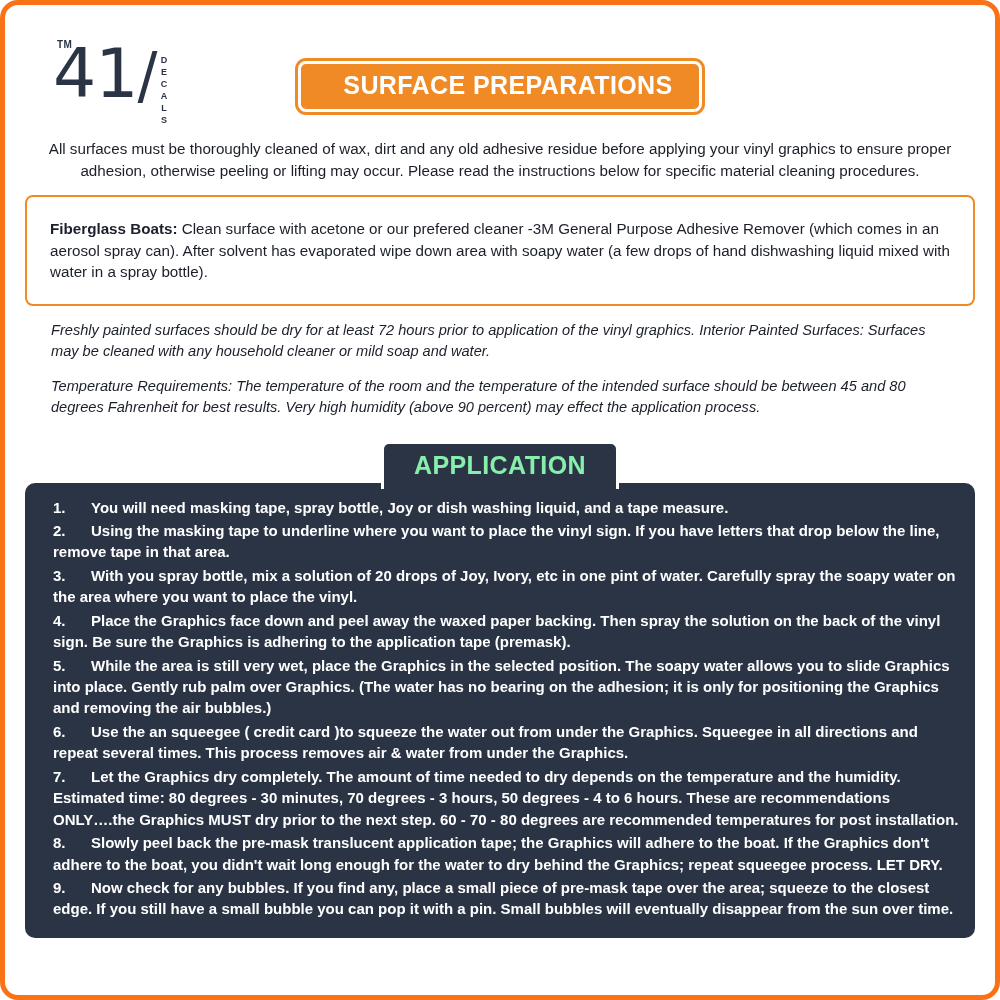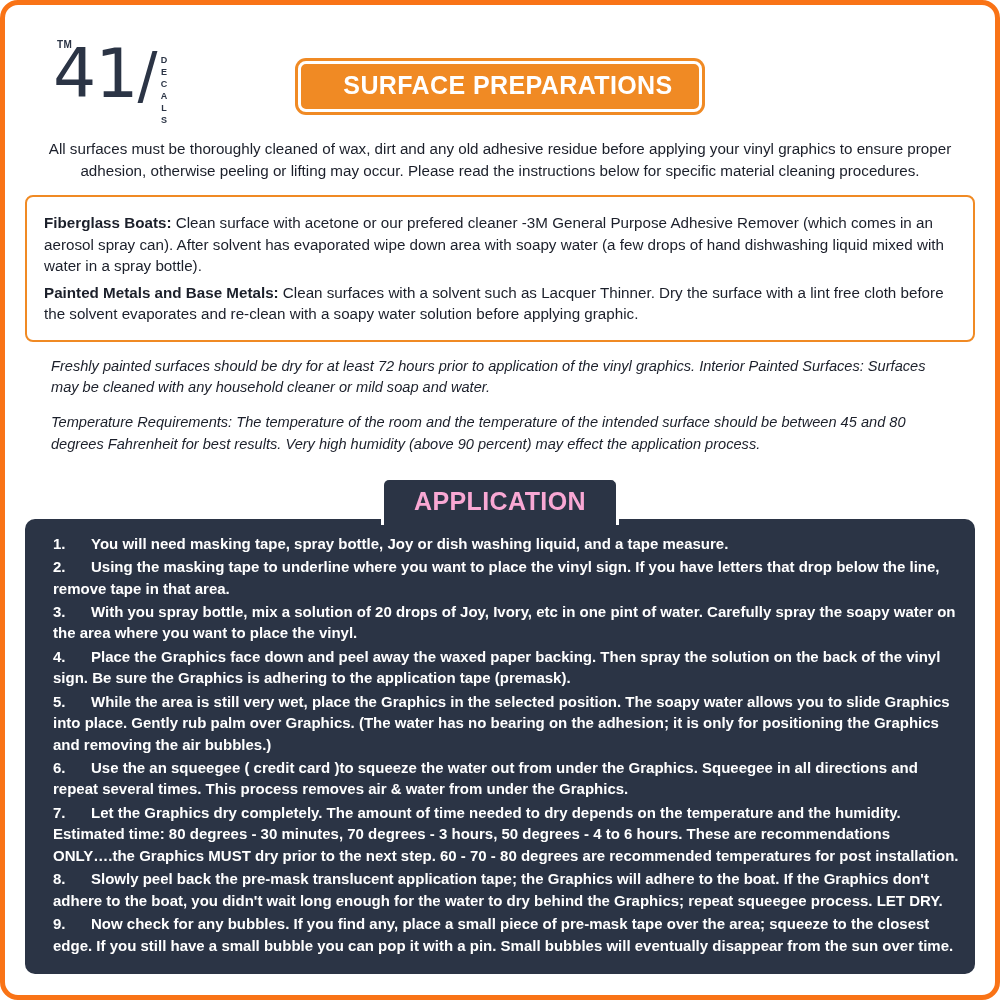--- a/index.html
+++ b/index.html
@@ -92,21 +92,21 @@
     box-shadow: 0 0 0 3px #f08a24;
   }
   .banner-dark-row {
     display: flex;
     justify-content: center;
     margin-top: 22px;
   }
   .banner-dark {
     display: inline-block;
     background: #2b3445;
-    color: #f9a8d4;
+    color: #86efac;
     font-size: 25px;
     font-weight: bold;
     letter-spacing: 0.4px;
     padding: 7px 30px 9px 30px;
     border-radius: 8px 8px 0 0;
     border: 3px solid #ffffff;
     border-bottom: none;
     position: relative;
     z-index: 3;
     margin-bottom: -6px;
@@ -123,21 +123,21 @@
   
   .materials-box {
     margin: 14px 4px 0 4px;
     border: 2px solid #f08a24;
     border-radius: 8px;
     padding: 10px 12px 10px 12px;
     font-size: 15.2px;
     line-height: 1.42;
   }
   .materials-box p {
-    margin: 5px;
+    margin: 11px;
   }
   .materials-box b {
     font-weight: bold;
   }
 
   
   .note {
     margin: 14px 30px 0 30px;
     font-size: 14.6px;
     line-height: 1.45;
@@ -182,23 +182,20 @@
 
   <div class="banner-row">
     <div class="banner-orange">SURFACE PREPARATIONS</div>
   </div>
 
   <div class="intro">All surfaces must be thoroughly cleaned of wax, dirt and any old adhesive residue before applying your vinyl graphics to ensure proper adhesion, otherwise peeling or lifting may occur. Please read the instructions below for specific material cleaning procedures.</div>
 
   <div class="materials-box">
     <p>
       <b>Fiberglass Boats:</b><span> Clean surface with acetone or our prefered cleaner -3M General Purpose Adhesive Remover (which comes in an aerosol spray can). After solvent has evaporated wipe down area with soapy water (a few drops of hand dishwashing liquid mixed with water in a spray bottle).</span>
-    </p>
-    <p>
-      <b>Painted Metals and Base Metals:</b><span> Clean surfaces with a solvent such as Lacquer Thinner. Dry the surface with a lint free cloth before the solvent evaporates and re-clean with a soapy water solution before applying graphic.</span>
     </p>
   </div>
 
   <div class="note">Freshly painted surfaces should be dry for at least 72 hours prior to application of the vinyl graphics. Interior Painted Surfaces: Surfaces may be cleaned with any household cleaner or mild soap and water.</div>
   <div class="note second">Temperature Requirements: The temperature of the room and the temperature of the intended surface should be between 45 and 80 degrees Fahrenheit for best results. Very high humidity (above 90 percent) may effect the application process.</div>
 
   <div class="banner-dark-row">
     <div class="banner-dark">APPLICATION</div>
   </div>
 

